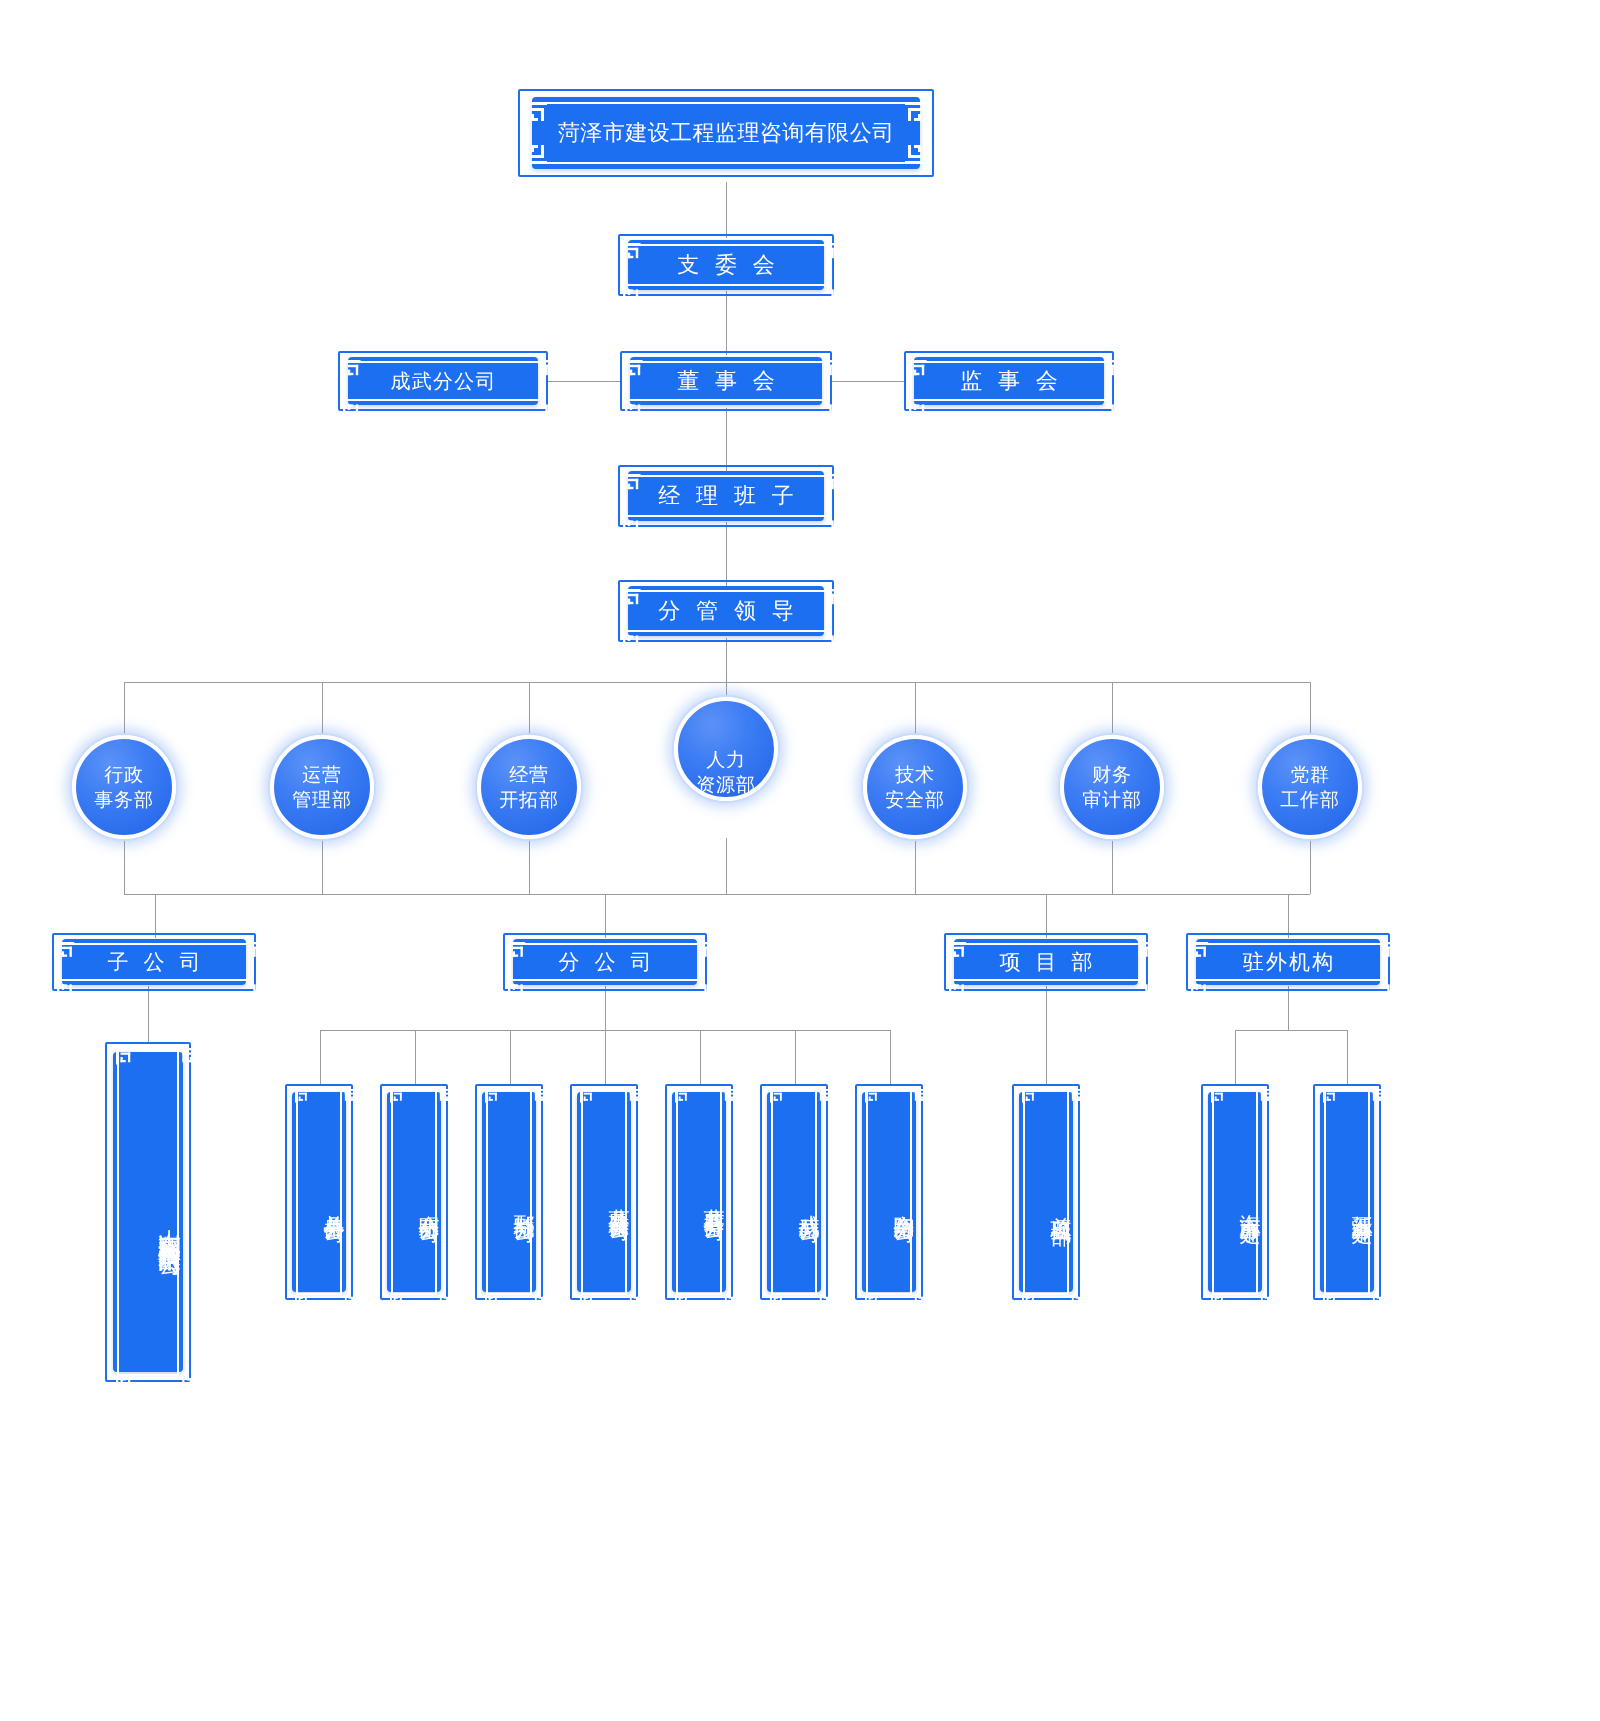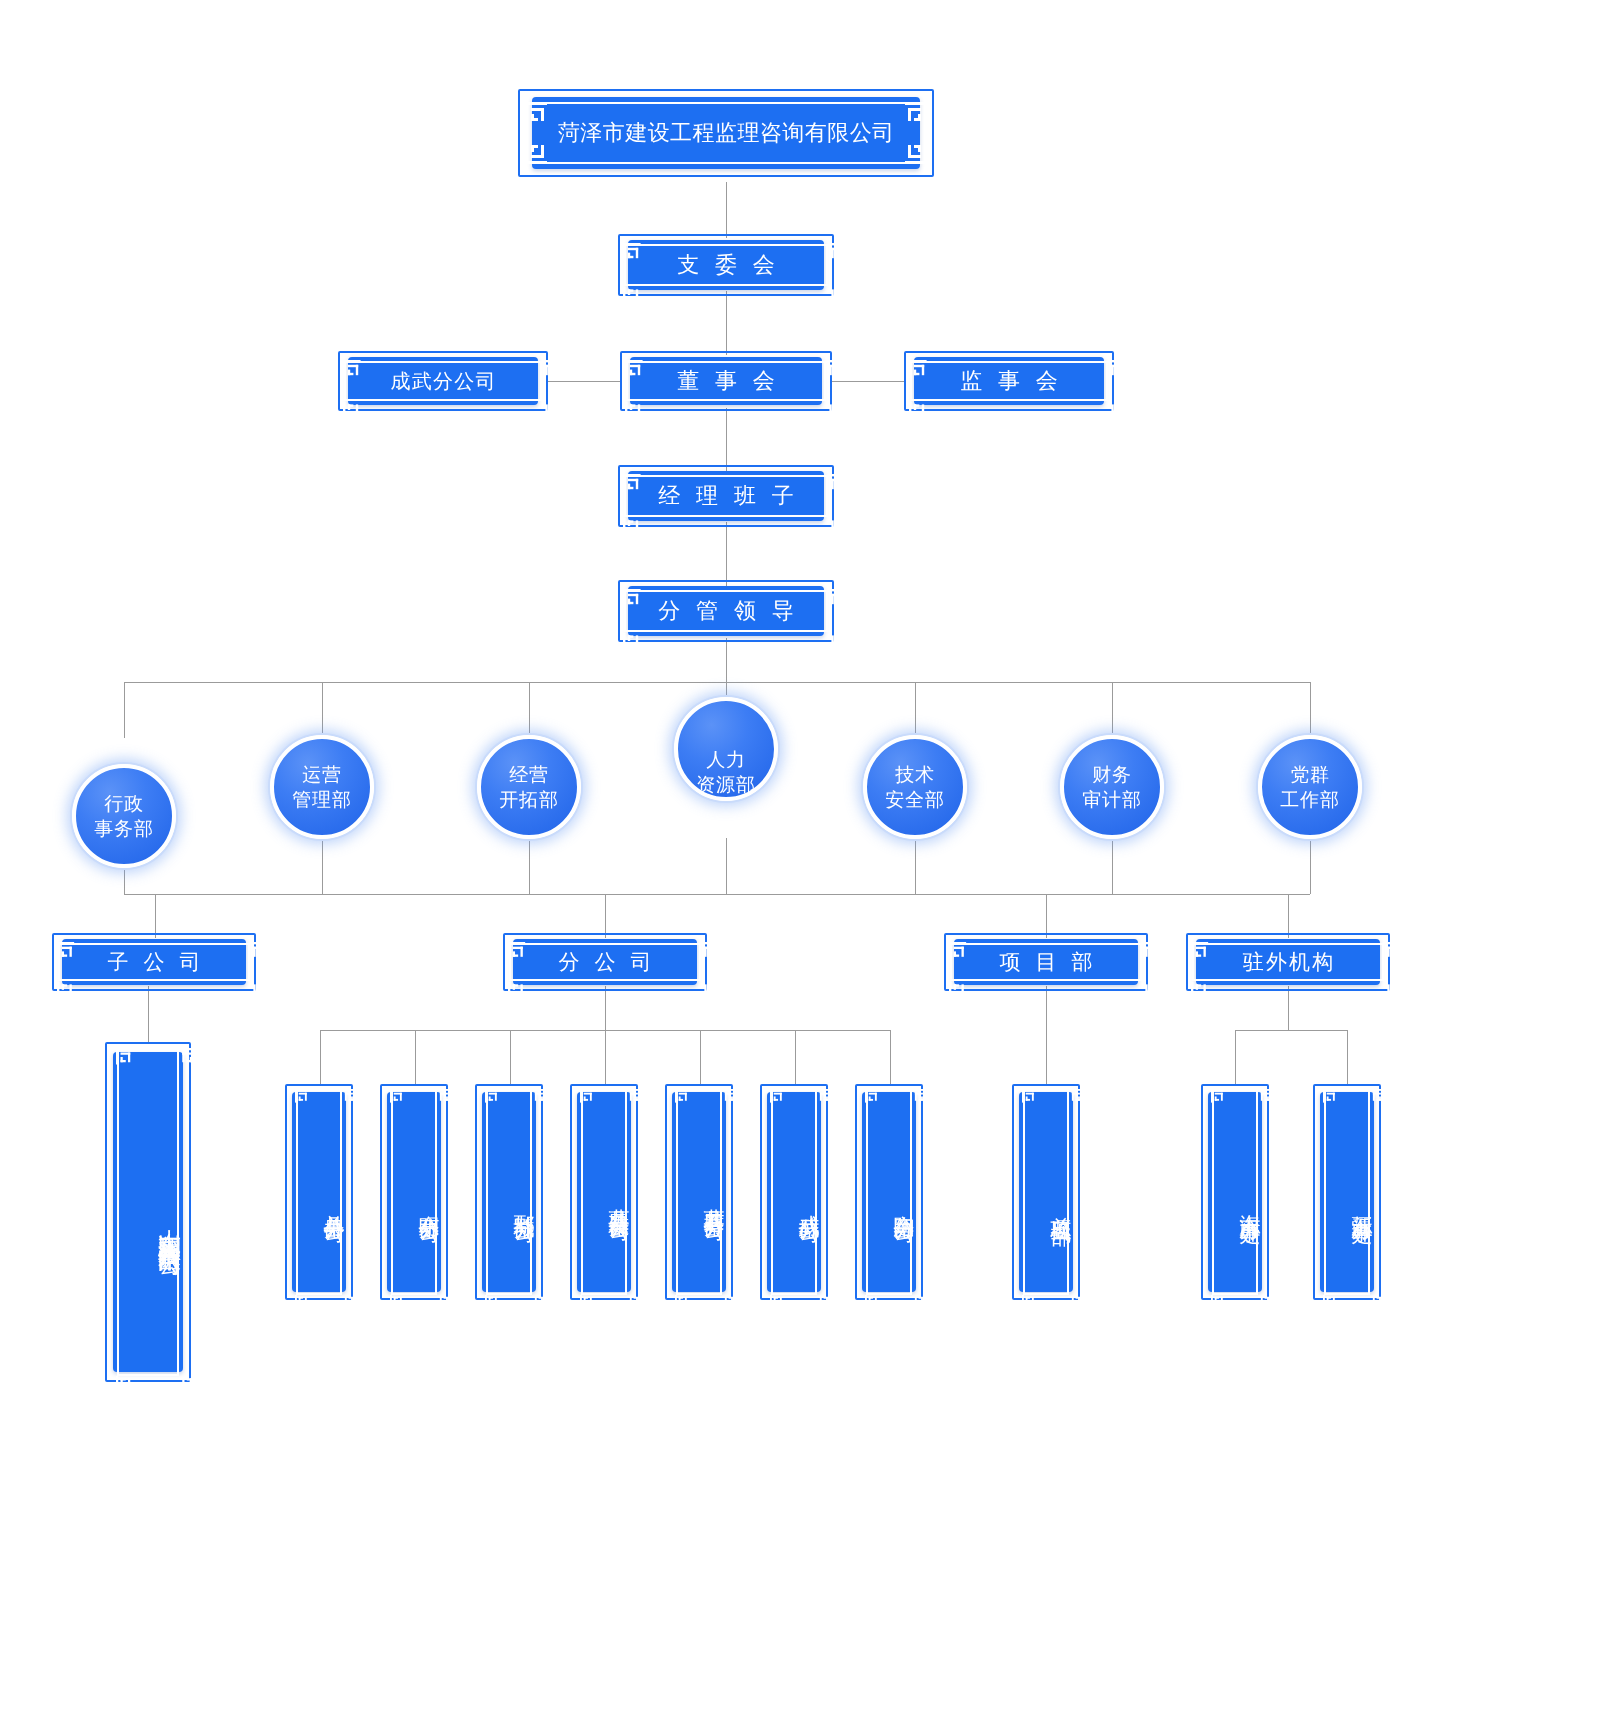--- a/index.html
+++ b/index.html
@@ -345,21 +345,21 @@
         <i class="k3"></i>
       </div>
     <div class="key br" style="right:-5px;bottom:3px;transform:scale(-.8,-.8);transform-origin:right bottom;">
         <i class="k1"></i>
         <i class="k2"></i>
         <i class="k3"></i>
       </div>
     <div class="label" style="font-size:22px;">分 管 领 导</div>
   </div>
 
-  <div class="circle" style="left:72px;top:764px;width:104px;height:104px;">
+  <div class="circle" style="left:72px;top:735px;width:104px;height:104px;">
     <span>行政
 事务部</span>
   </div>
   <div class="circle" style="left:270px;top:735px;width:104px;height:104px;">
     <span>运营
 管理部</span>
   </div>
   <div class="circle" style="left:477px;top:735px;width:104px;height:104px;">
     <span>经营
 开拓部</span>

